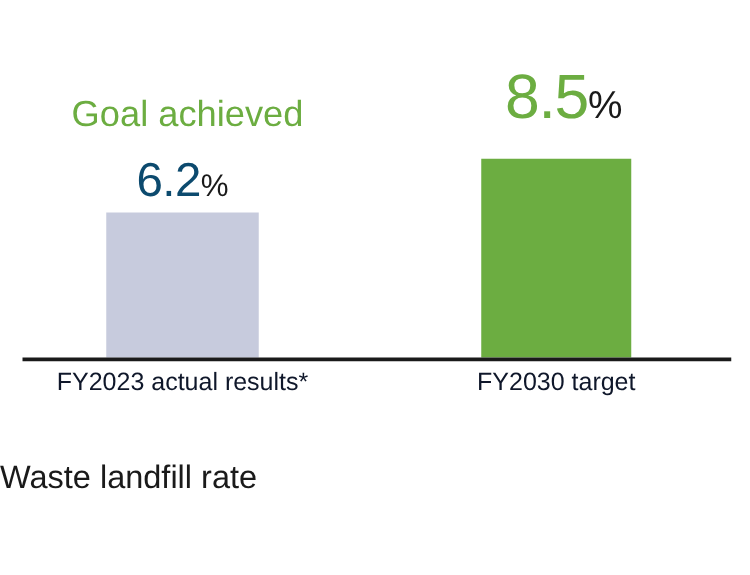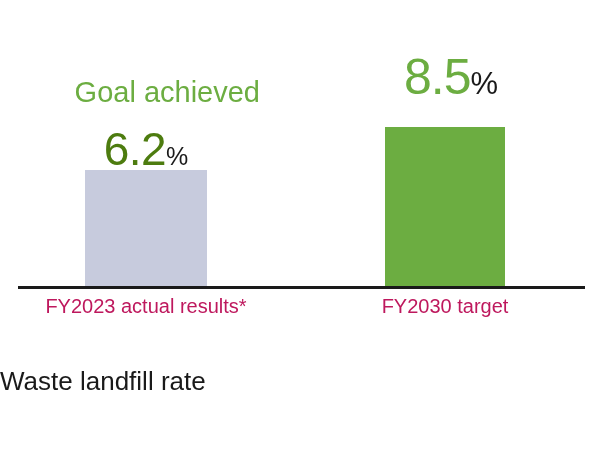--- a/index.html
+++ b/index.html
@@ -66,22 +66,22 @@
     line-height: 1;
   }
 
   .value-actual {
     left: 85px;
     width: 122px;
     top: 126px;
     text-align: center;
   }
   .value-actual .num {
-    font-size: 46px;
-    color: #4d7c0f;
+    font-size: 38px;
+    color: #0c4a6e;
     letter-spacing: -0.5px;
   }
   .value-actual .pct {
     font-size: 25px;
     color: #1a1a1a;
   }
 
   .value-target {
     left: 375px;
     width: 140px;
@@ -98,33 +98,33 @@
     font-size: 31px;
     color: #1a1a1a;
   }
 
   
   .annotation {
     position: absolute;
     left: 40px;
     top: 78px;
     width: 220px;
-    text-align: right;
+    text-align: center;
     font-size: 29px;
     line-height: 1;
     color: #6cad41;
     white-space: nowrap;
   }
 
   
   .cat-label {
     position: absolute;
     top: 296px;
     font-size: 20px;
-    color: #be185d;
+    color: #0f172a;
     line-height: 1;
     white-space: nowrap;
     text-align: center;
   }
   .cat-actual {
     left: 26px;
     width: 240px;
   }
   .cat-target {
     left: 345px;

